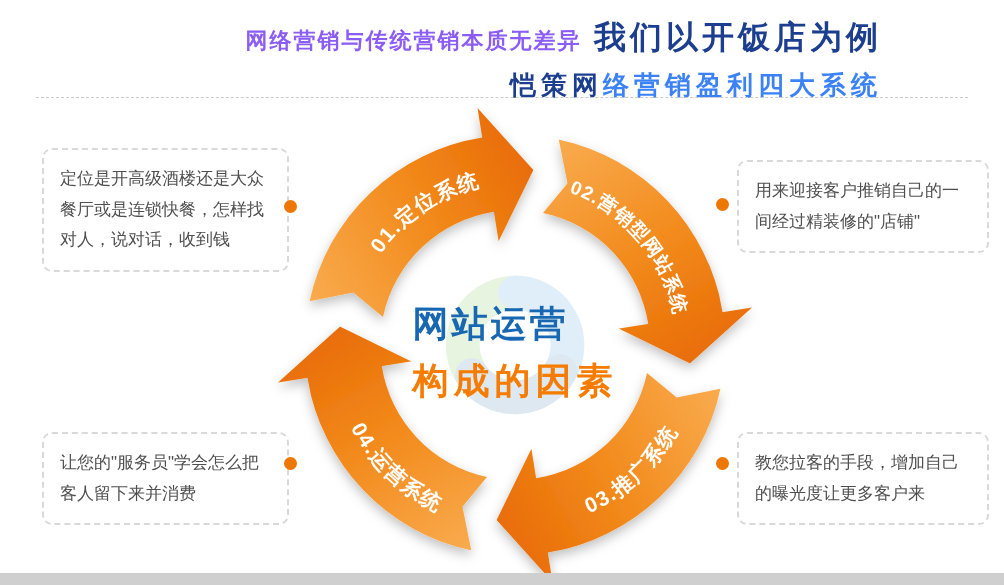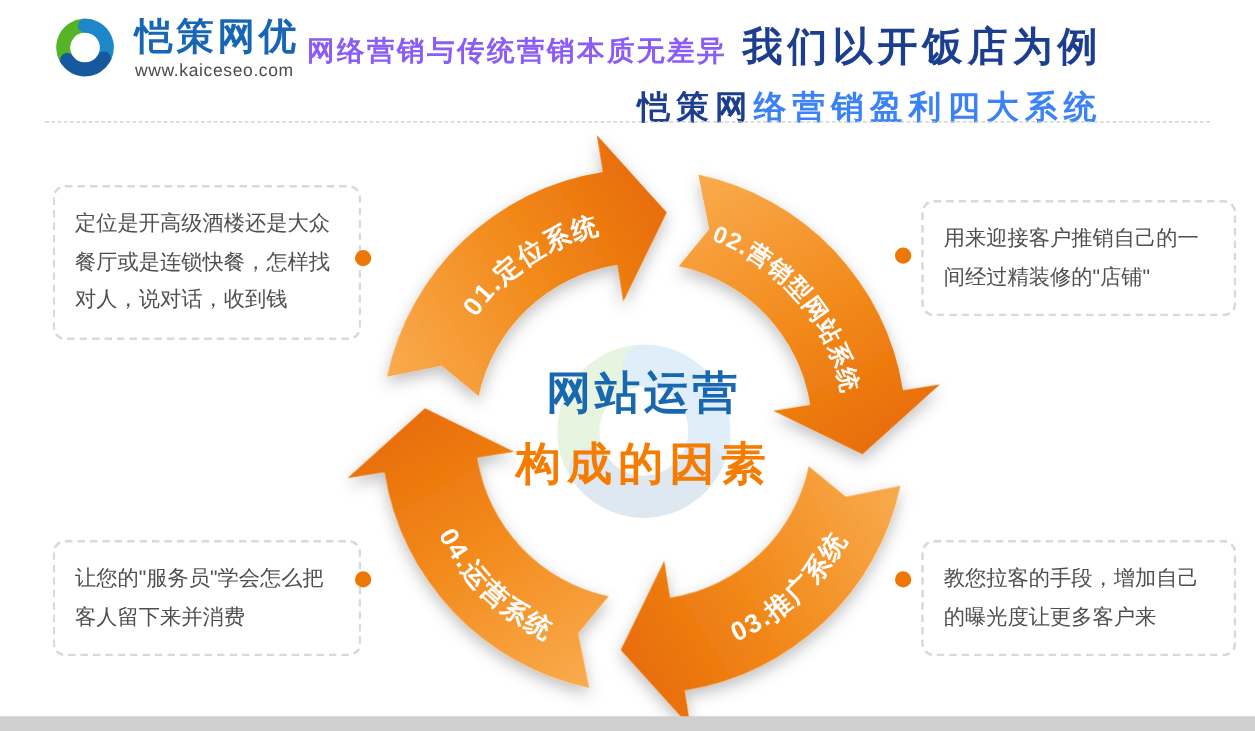--- a/index.html
+++ b/index.html
@@ -17,21 +17,21 @@
   .t1-blue{font-size:32px;font-weight:bold;color:#1c3e8e;letter-spacing:4px;margin-left:8px;}
   .t2{margin-top:8px;}
   .t2-blue{font-size:26px;font-weight:bold;color:#1c3e8e;letter-spacing:5px;margin-top:33px;}
   .t2-orange{font-size:26px;font-weight:bold;color:#3b82f6;letter-spacing:5px;}
   .divider{position:absolute;top:97px;left:36px;right:36px;border-top:1px dashed #c9c9c9;height:0;}
   
   .cycle{position:absolute;left:255px;top:85px;width:520px;height:520px;}
   .seg-label{fill:#ffffff;font-weight:bold;font-size:21px;letter-spacing:1.5px;font-family:"Liberation Sans",sans-serif;}
   .seg-label.long{font-size:19px;letter-spacing:1px;}
   .watermark{position:absolute;left:425px;top:255px;width:180px;height:180px;opacity:.14;}
-  .center-text{position:absolute;left:515px;top:290px;transform:translateX(-50%);text-align:center;white-space:nowrap;}
+  .center-text{position:absolute;left:515px;top:300px;transform:translateX(-50%);white-space:nowrap;}
   .ct-blue{font-size:36px;font-weight:bold;color:#1767b1;letter-spacing:3px;}
   .ct-orange{font-size:36px;font-weight:bold;color:#f57c00;letter-spacing:5px;margin-top:8px;}
   
   .callout{
     position:absolute;border:2px dashed #d9d9d9;border-radius:10px;background:#fff;
     padding:14px 16px;font-size:17px;line-height:1.8;color:#4f4f4f;
   }
   .co-tl{left:42px;top:148px;width:211px;}
   .co-tr{left:737px;top:160px;width:216px;}
   .co-bl{left:42px;top:432px;width:211px;}
@@ -52,29 +52,20 @@
   <svg width="0" height="0" style="position:absolute" aria-hidden="true">
     <defs>
       <symbol id="swirlsym" viewBox="0 0 48 48">
         <path d="M 11.9 31.0 A 14 14 0 0 1 22.8 10.1" fill="none" stroke="#54b327" stroke-width="9" stroke-linecap="round"></path>
         <path d="M 24 10 A 14 14 0 0 1 36.7 29.9" fill="none" stroke="#1e87c9" stroke-width="9" stroke-linecap="round"></path>
         <path d="M 36.1 31.0 A 14 14 0 0 1 12.5 32.0" fill="none" stroke="#155a9e" stroke-width="9" stroke-linecap="round"></path>
       </symbol>
     </defs>
   </svg>
 
-  <div class="logo">
-    <svg class="logo-icon" viewBox="0 0 48 48">
-        <use href="#swirlsym"></use>
-      </svg>
-    <div class="logo-text">
-      <div class="brand">恺策网优</div>
-      <div class="site">www.kaiceseo.com</div>
-    </div>
-  </div>
 
   <div class="titles">
     <div class="t1">
       <span class="t1-orange">网络营销与传统营销本质无差异</span>
       <span class="t1-blue">我们以开饭店为例</span>
     </div>
     <div class="t2">
       <span class="t2-blue">恺策网</span><span class="t2-orange">络营销盈利四大系统</span>
     </div>
   </div>

